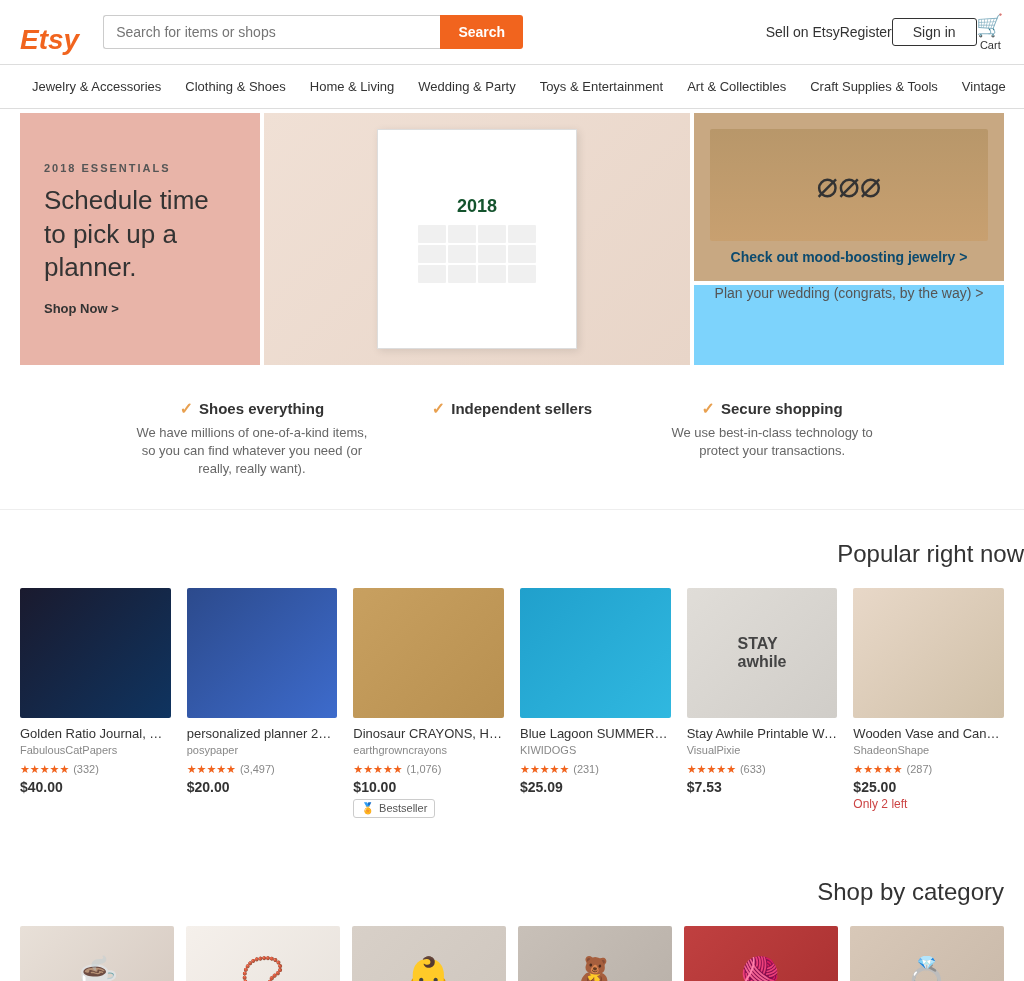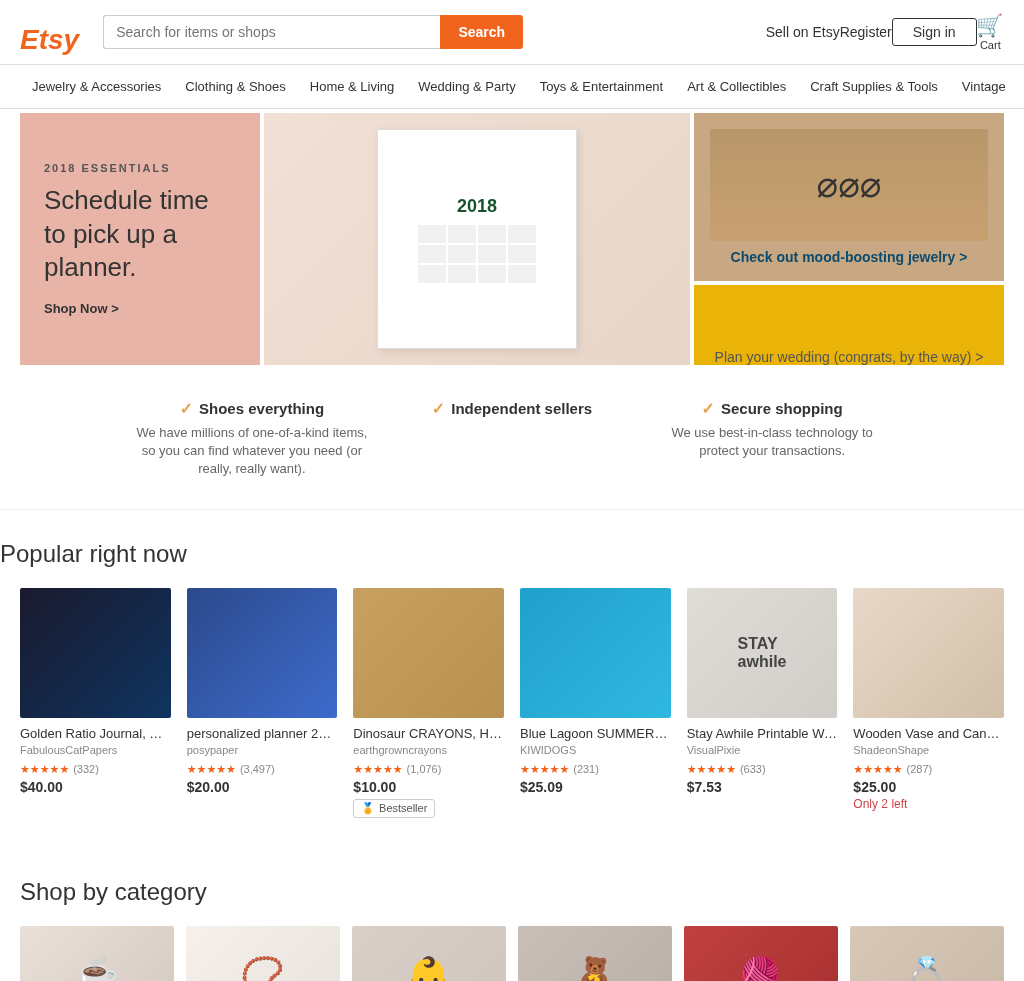--- a/index.html
+++ b/index.html
@@ -31,32 +31,32 @@
     .hero-center { flex: 1; background: #f5e8e0; display: flex; align-items: center; justify-content: center; overflow: hidden; }
     .hero-center-img { width: 100%; height: 100%; background: linear-gradient(135deg, #f0e0d5 0%, #e8d5c8 100%); display: flex; align-items: center; justify-content: center; position: relative; }
     .planner-visual { width: 200px; height: 220px; background: #fff; border: 1px solid #ddd; display: flex; flex-direction: column; align-items: center; justify-content: center; box-shadow: 2px 2px 8px rgba(0,0,0,0.1); }
     .planner-title { font-size: 18px; font-weight: bold; color: #14532d; }
     .planner-grid { display: grid; grid-template-columns: repeat(4,1fr); gap: 2px; margin-top: 8px; padding: 0 8px; }
     .planner-cell { width: 28px; height: 18px; background: #f0f0f0; border-radius: 1px; }
     .hero-right { width: 310px; display: flex; flex-direction: column; gap: 4px; flex-shrink: 0; }
     .hero-right-top { flex: 1; background: #c8a882; display: flex; flex-direction: column; align-items: center; justify-content: flex-end; padding: 16px; position: relative; overflow: hidden; }
     .bracelet-visual { width: 100%; height: 130px; background: linear-gradient(180deg, #b8976a 0%, #c8a070 100%); border-radius: 2px; display: flex; align-items: center; justify-content: center; margin-bottom: 8px; }
     .jewelry-link { font-size: 14px; color: #0c4a6e; font-weight: 600; cursor: pointer; }
-    .hero-right-bottom { height: 80px; background: #eab308; display: flex; align-items: flex-end; justify-content: center; cursor: pointer; }
+    .hero-right-bottom { height: 80px; background: #7dd3fc; display: flex; align-items: flex-start; justify-content: center; cursor: pointer; }
     .wedding-link { font-size: 14px; color: #555; cursor: pointer; }
 
     
     .trust-section { display: flex; justify-content: center; gap: 60px; padding: 30px 20px; border-bottom: 1px solid #eee; }
     .trust-item { display: flex; flex-direction: column; align-items: center; text-align: center; max-width: 240px; }
     .trust-title { font-size: 15px; font-weight: 600; margin-bottom: 6px; display: flex; align-items: center; gap: 6px; }
     .check-icon { color: #e8a050; font-size: 16px; }
     .trust-desc { font-size: 13px; color: #666; line-height: 1.4; }
 
     
-    .section-title { font-size: 24px; font-weight: 400; text-align: left; padding: 30px 0 20px; }
+    .section-title { font-size: 24px; font-weight: 400; text-align: right; padding: 30px 0 20px; }
     .products-grid { display: flex; gap: 16px; padding: 0 20px 30px; overflow: hidden; }
     .product-card { flex: 1; cursor: pointer; min-width: 0; }
     .product-img { width: 100%; height: 130px; background: #eee; border-radius: 2px; margin-bottom: 8px; display: flex; align-items: center; justify-content: center; font-size: 11px; color: #999; overflow: hidden; }
     .product-name { font-size: 13px; color: #333; margin-bottom: 3px; white-space: nowrap; overflow: hidden; text-overflow: ellipsis; }
     .product-seller { font-size: 11px; color: #888; margin-bottom: 4px; }
     .stars { color: #f1641e; font-size: 11px; }
     .reviews { color: #888; font-size: 11px; }
     .product-price { font-size: 14px; font-weight: 600; color: #333; margin-top: 3px; }
     .bestseller-badge { display: inline-flex; align-items: center; gap: 4px; font-size: 11px; color: #555; border: 1px solid #ccc; padding: 2px 7px; border-radius: 3px; margin-top: 4px; }
     .only-left { font-size: 12px; color: #c44; margin-top: 2px; }

